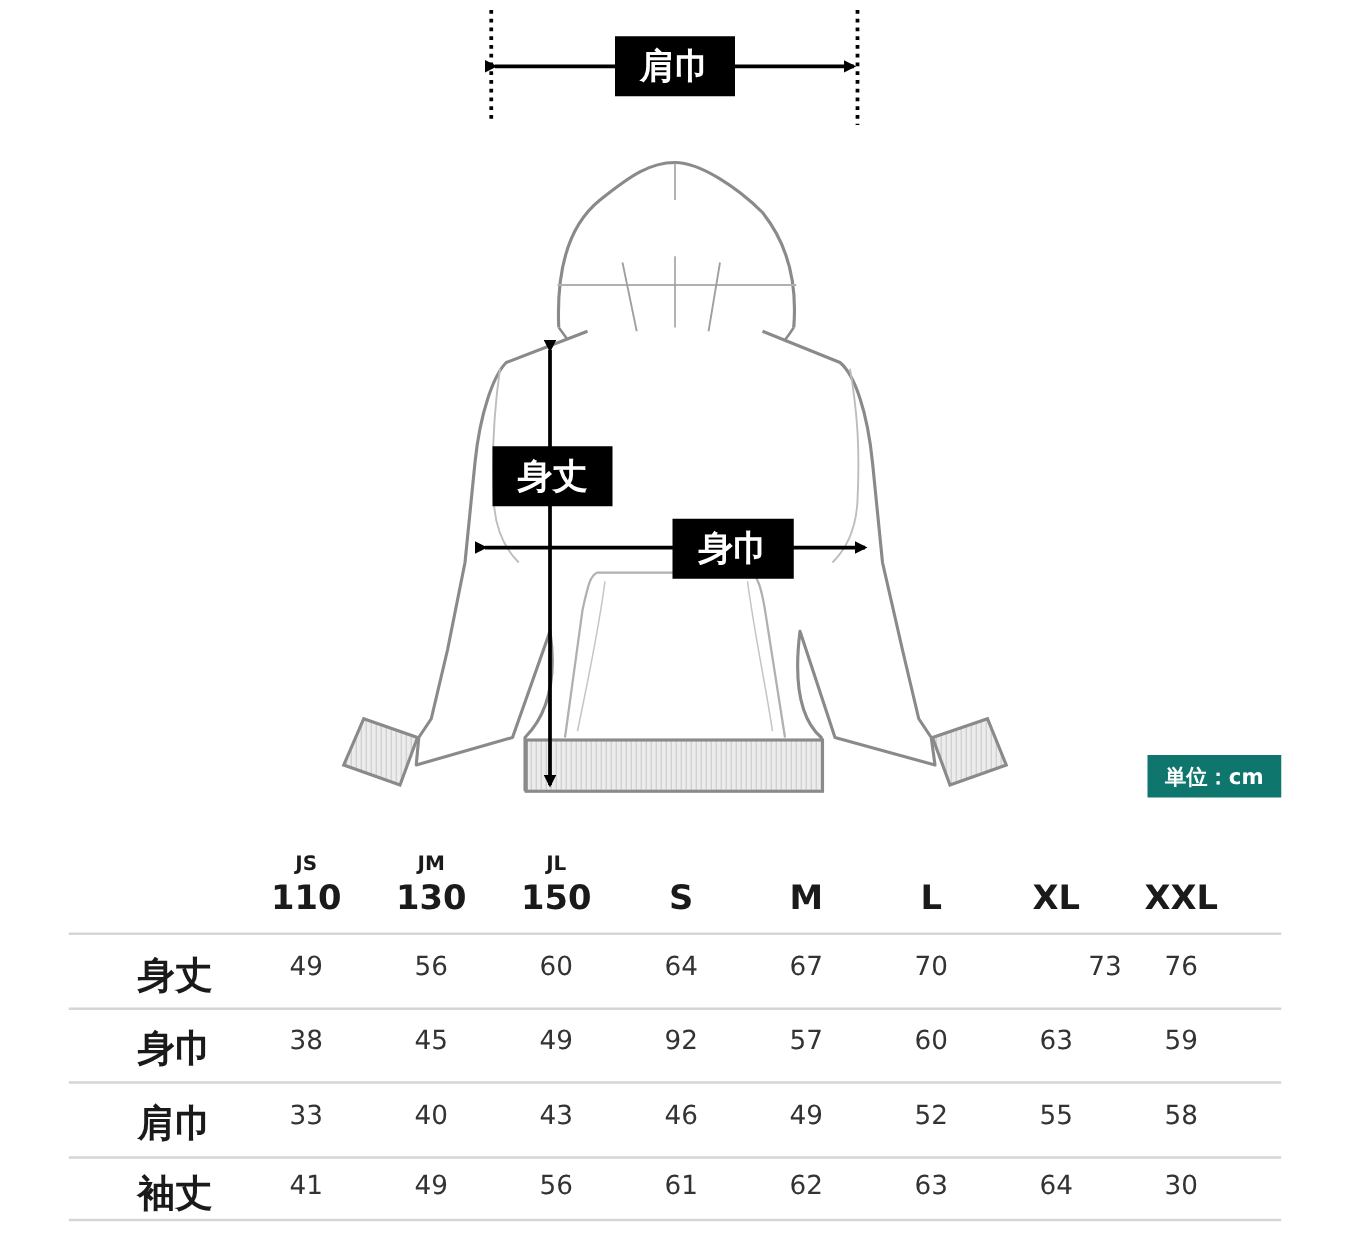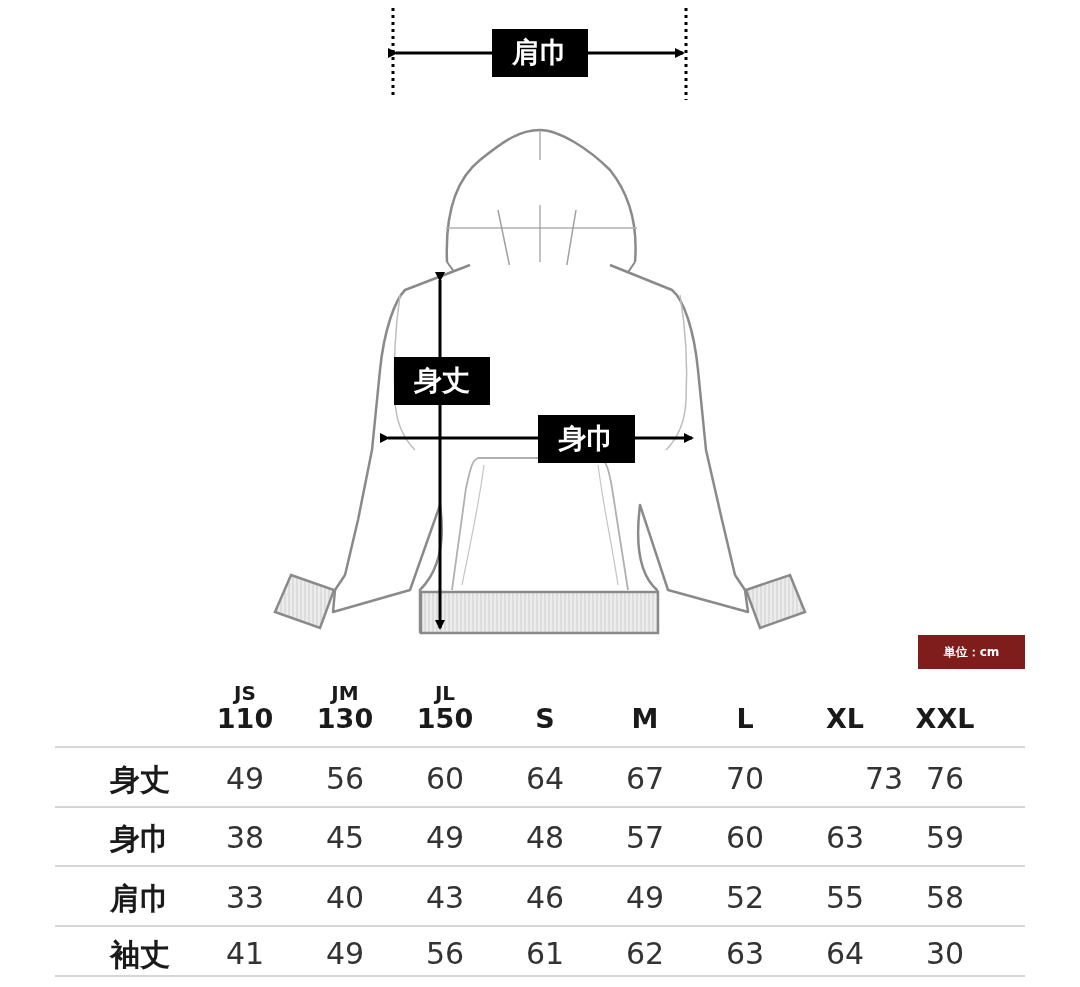--- a/index.html
+++ b/index.html
@@ -2,31 +2,31 @@
 <html><head>
 <meta charset="utf-8">
 <style>
   html, body { margin:0; padding:0; background:#ffffff; }
   body { width:1080px; height:987px; position:relative; overflow:hidden;
          font-family:"DejaVu Sans", sans-serif; color:#1a1a1a; }
   .tag { position:absolute; background:#000; color:#fff; font-weight:bold;
          display:flex; align-items:center; justify-content:center;
          font-family:"DejaVu Sans", sans-serif; }
   svg.diagram { position:absolute; left:0; top:0; }
-  .unit-badge { position:absolute; left:918px; top:635px; width:107px; height:34px;
-         background:#7f1d1d; color:#fff; font-size:12px; font-weight:bold;
+  .unit-badge { position:absolute; left:918px; top:604px; width:107px; height:34px;
+         background:#0f766e; color:#fff; font-size:17px; font-weight:bold;
          display:flex; align-items:center; justify-content:center; }
   .col-head { position:absolute; width:90px; text-align:center; font-weight:bold;
          font-family:"DejaVu Sans", sans-serif; line-height:1; }
-  .col-head .top { font-size:20px; display:block; height:22px; }
+  .col-head .top { font-size:16px; display:block; height:22px; }
   .col-head .bot { font-size:27px; display:block; }
   .hline { position:absolute; left:55px; width:970px; height:2px; background:#d6d6d6; }
   .row-label { position:absolute; left:95px; width:90px; text-align:center;
          font-size:30px; font-weight:bold; color:#1a1a1a; }
-  .cell { position:absolute; width:90px; text-align:center; font-size:30px;
+  .cell { position:absolute; width:90px; text-align:center; font-size:21px;
          color:#333; font-family:"DejaVu Sans", sans-serif; }
 </style>
 </head>
 <body>
 
 <svg class="diagram" width="1080" height="650" viewBox="0 0 1080 650">
   <defs>
     <pattern id="rib" width="4" height="10" patternUnits="userSpaceOnUse">
       <rect width="4" height="10" fill="#ececec"></rect>
       <line x1="1" y1="0" x2="1" y2="10" stroke="#cfcfcf" stroke-width="1"></line>
@@ -127,21 +127,21 @@
     <div class="cell" style="left:700px;top:761px;">70</div>
     <div class="cell" style="left:839px;top:761px;">73</div>
     <div class="cell" style="left:900px;top:761px;">76</div>
   </div>
 
   <div>
     <div class="row-label" style="top:819px;">身巾</div>
     <div class="cell" style="left:200px;top:820px;">38</div>
     <div class="cell" style="left:300px;top:820px;">45</div>
     <div class="cell" style="left:400px;top:820px;">49</div>
-    <div class="cell" style="left:500px;top:820px;">48</div>
+    <div class="cell" style="left:500px;top:820px;">92</div>
     <div class="cell" style="left:600px;top:820px;">57</div>
     <div class="cell" style="left:700px;top:820px;">60</div>
     <div class="cell" style="left:800px;top:820px;">63</div>
     <div class="cell" style="left:900px;top:820px;">59</div>
   </div>
 
   <div>
     <div class="row-label" style="top:879px;">肩巾</div>
     <div class="cell" style="left:200px;top:880px;">33</div>
     <div class="cell" style="left:300px;top:880px;">40</div>

